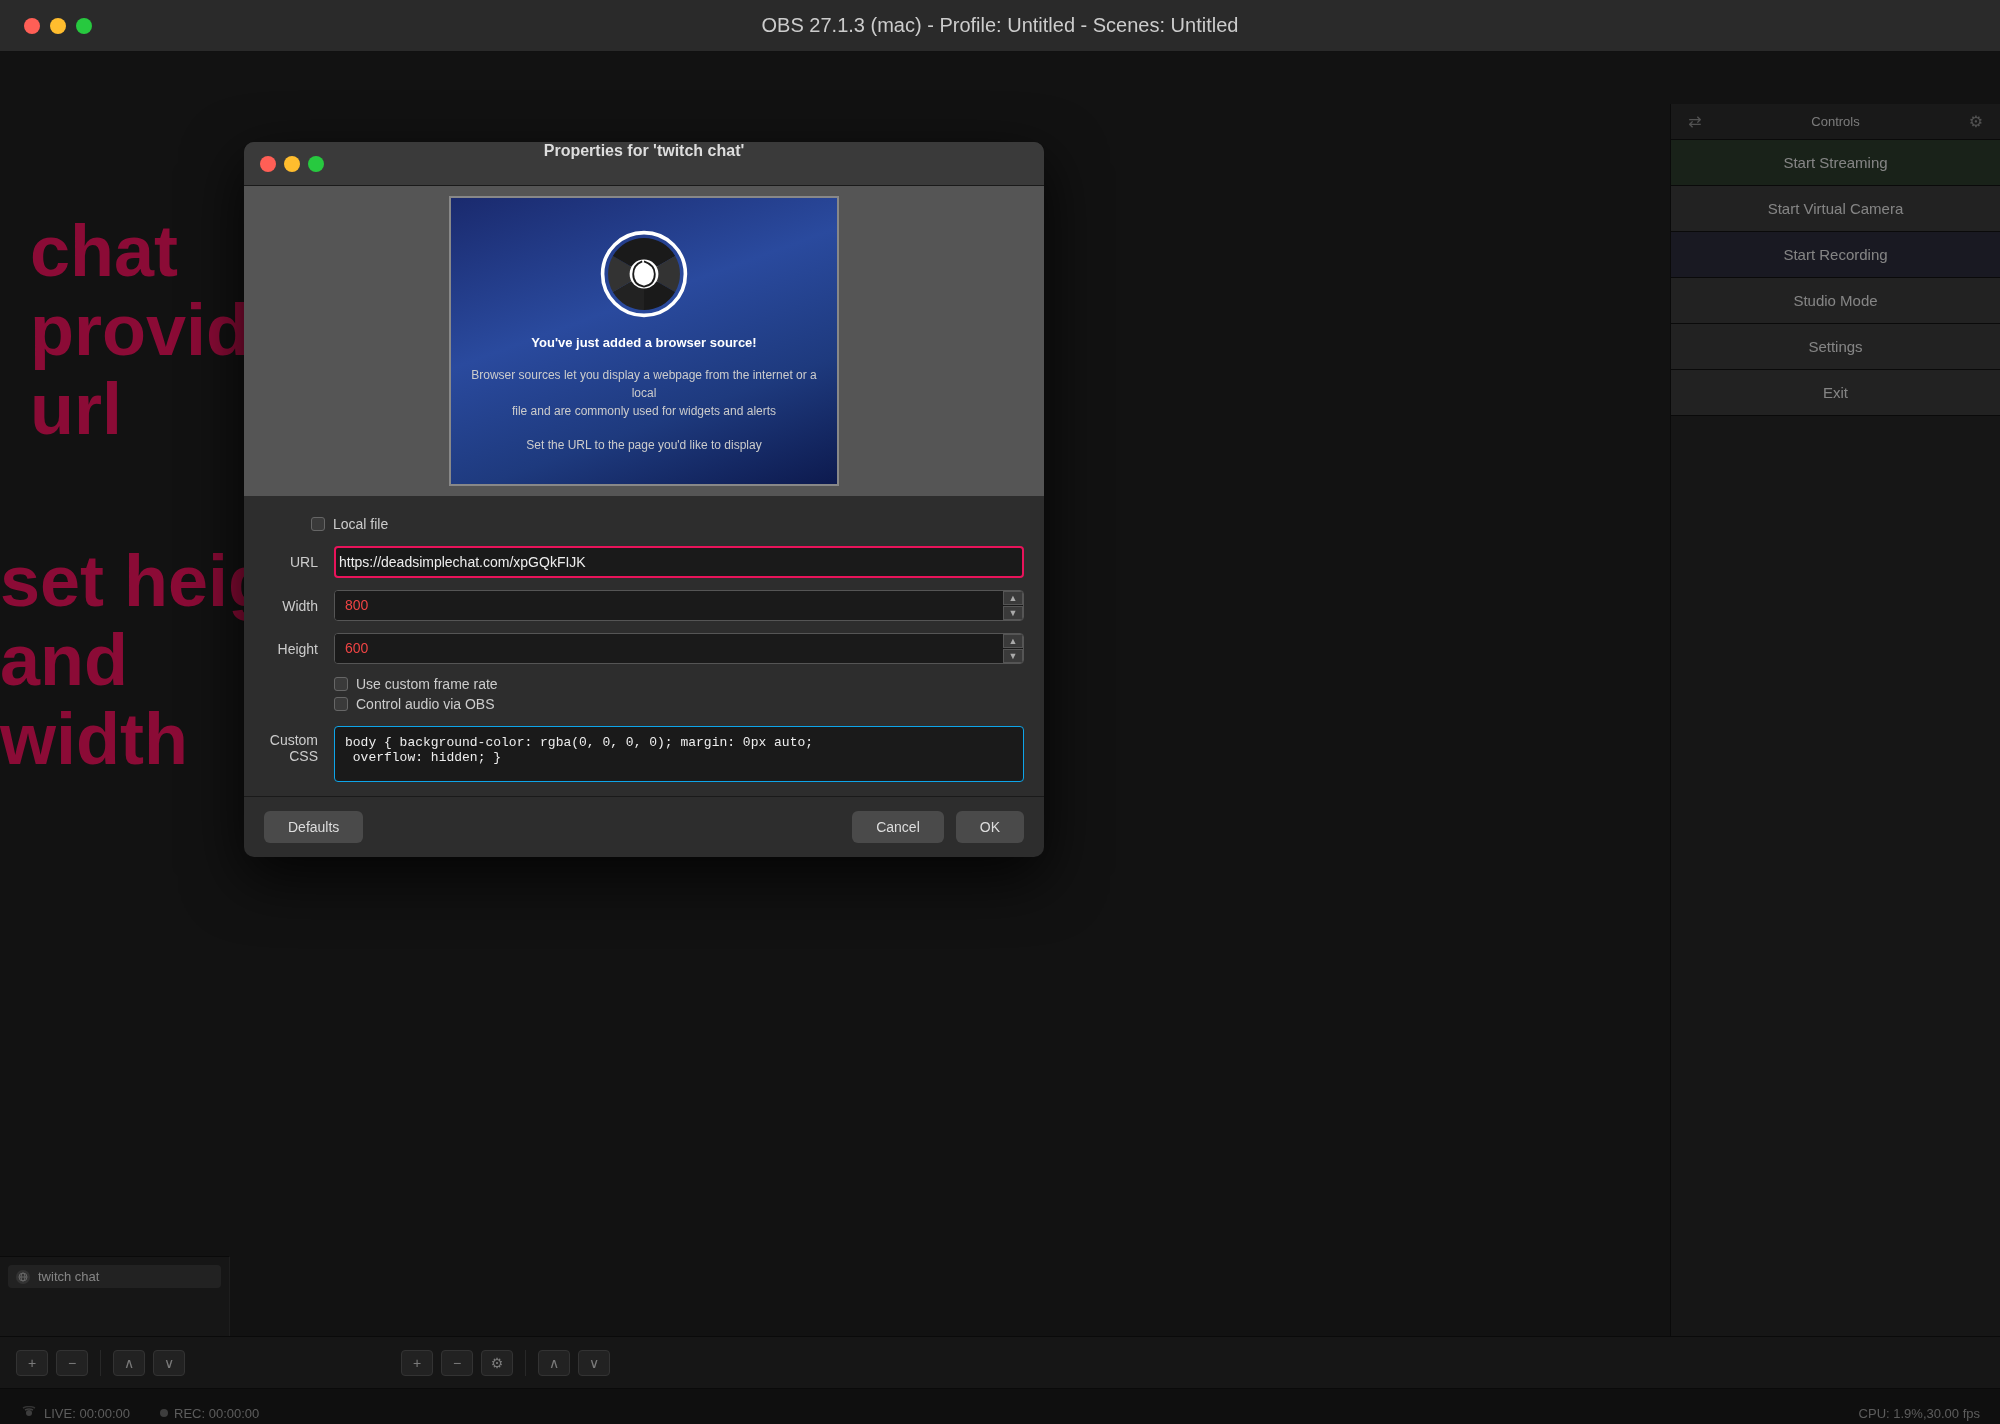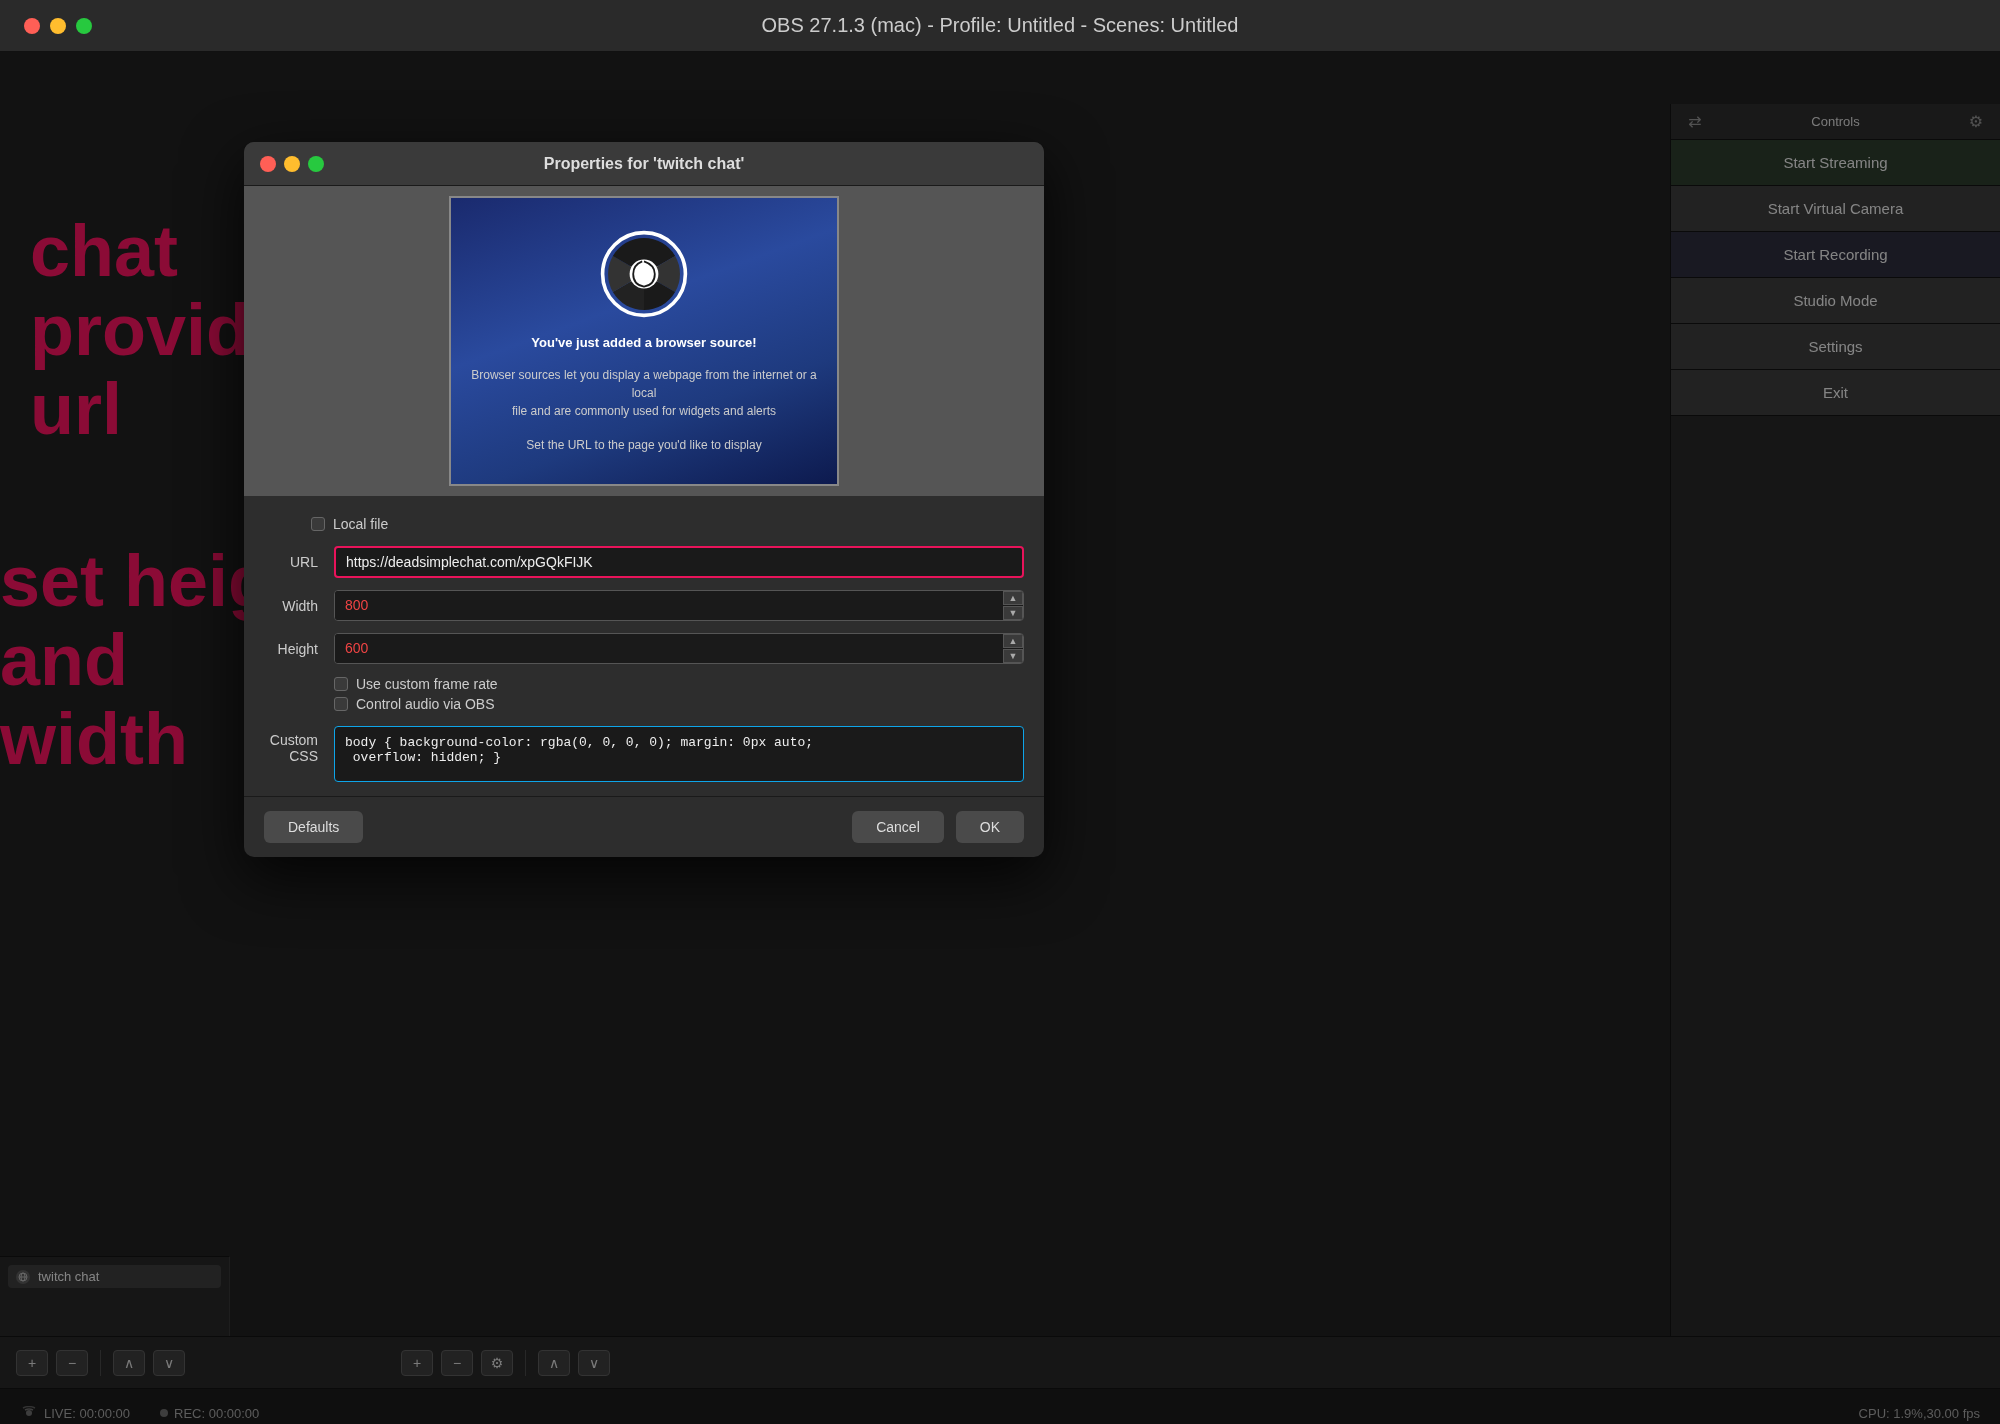--- a/index.html
+++ b/index.html
@@ -102,21 +102,20 @@
       border-radius: 10px;
       box-shadow: 0 20px 60px rgba(0,0,0,0.8);
       z-index: 20;
       overflow: hidden;
     }
 
     .dialog-titlebar {
       background: #3a3a3a;
       height: 44px;
       display: flex;
-      align-items: center;
       justify-content: center;
       position: relative;
       border-bottom: 1px solid #1a1a1a;
     }
     .dialog-traffic-lights {
       position: absolute;
       left: 16px;
       top: 50%;
       transform: translateY(-50%);
       display: flex;
@@ -177,21 +176,21 @@
       padding-right: 16px;
       flex-shrink: 0;
     }
     .form-input {
       flex: 1;
       background: #1a1a1a;
       border: 2px solid #e8135a;
       border-radius: 4px;
       color: #eee;
       font-size: 14px;
-      padding: 6px 10px;
+      padding: 6px 3px;
       outline: none;
     }
     .spinner-controls {
       display: flex;
       flex-direction: column;
       gap: 1px;
     }
     .spinner-btn {
       width: 20px;
       height: 14px;

